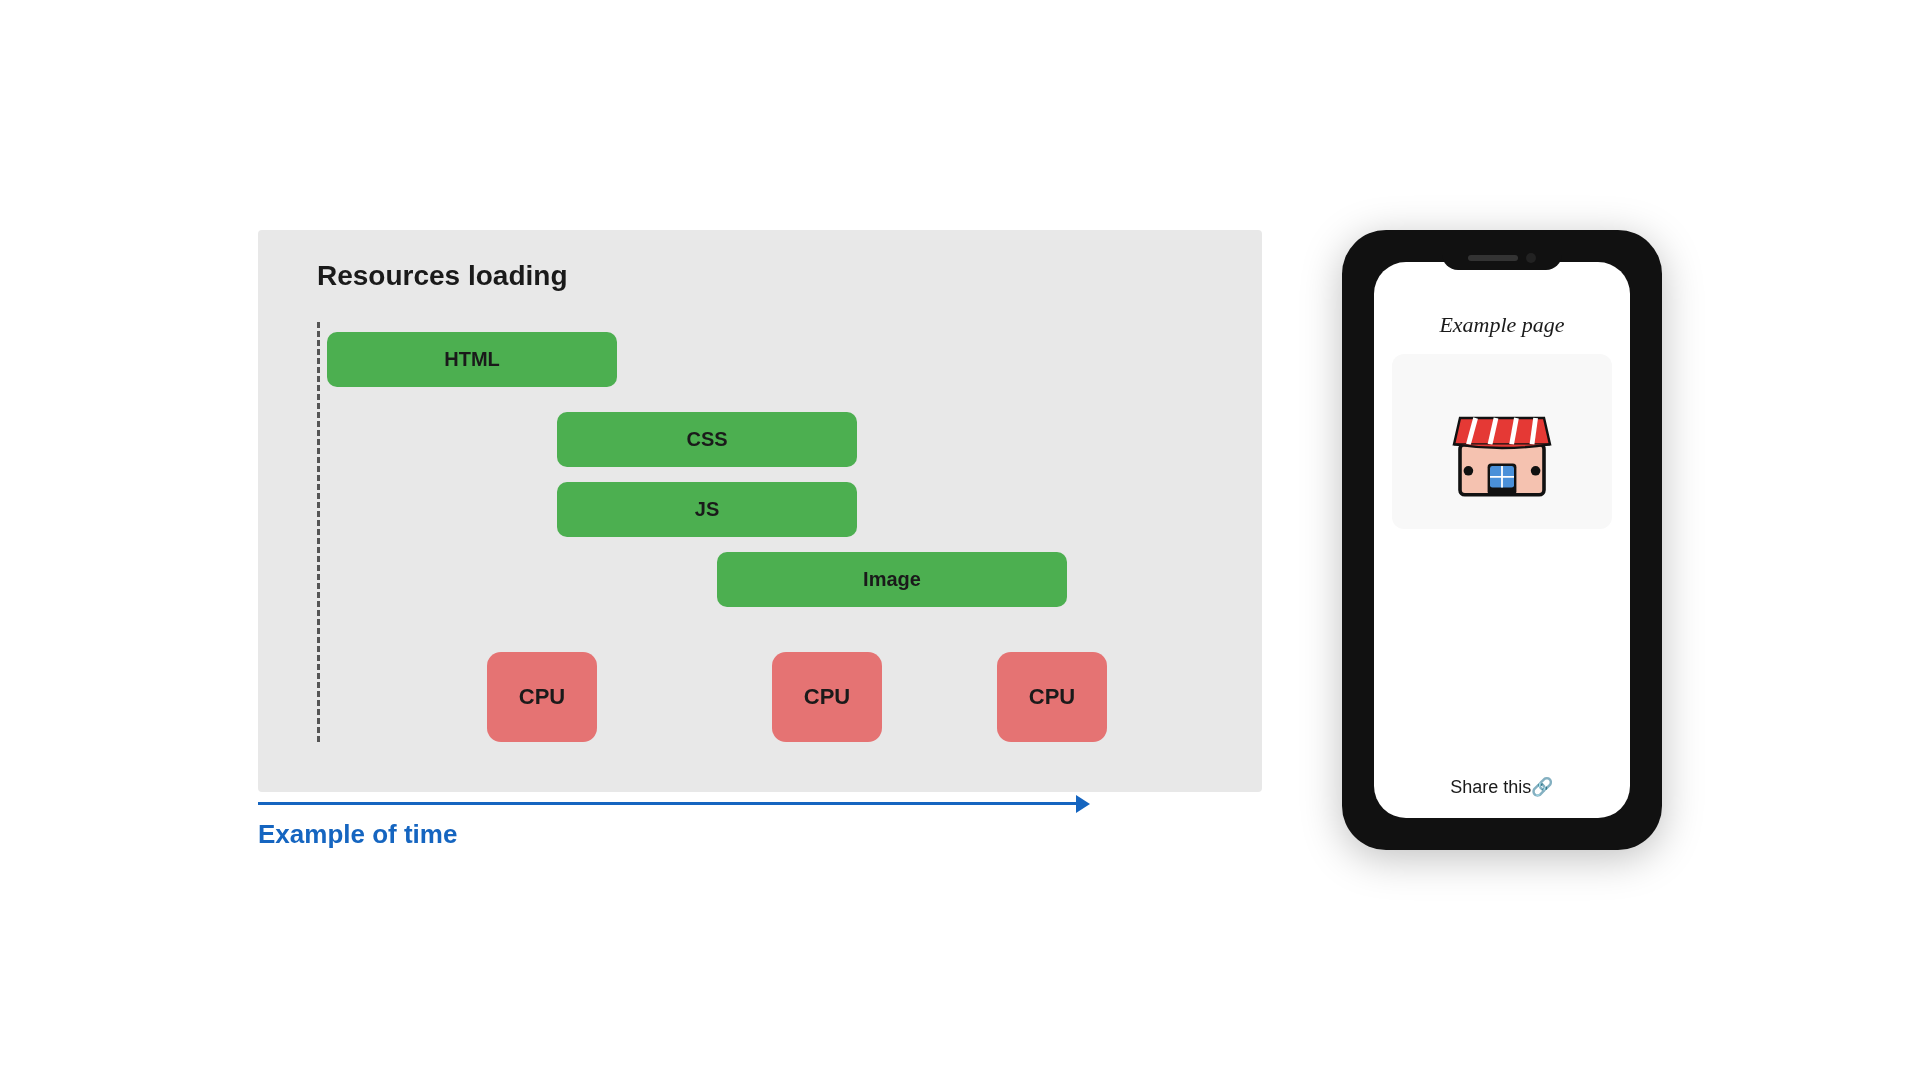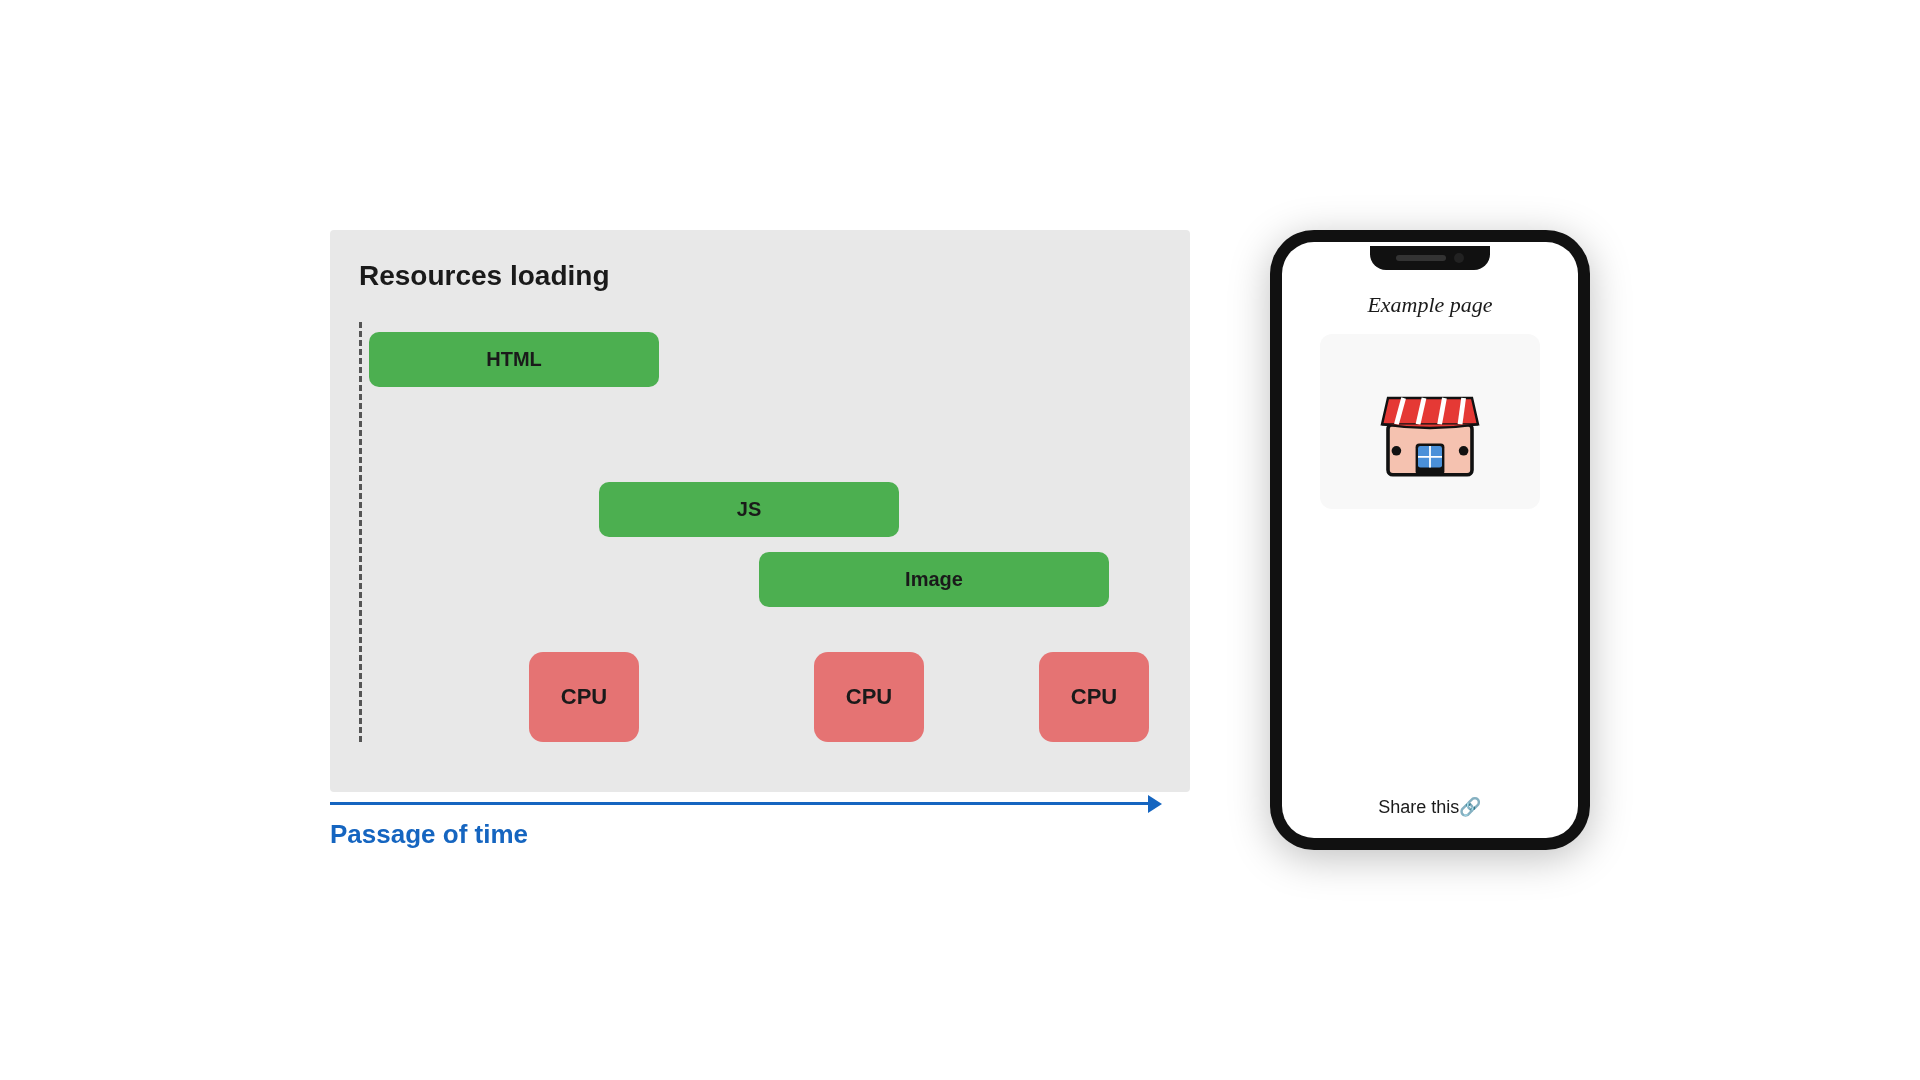--- a/index.html
+++ b/index.html
@@ -24,23 +24,23 @@
     
     .diagram-section {
       display: flex;
       flex-direction: column;
       align-items: flex-start;
       position: relative;
     }
     .diagram-box {
       background: #e8e8e8;
       border-radius: 4px;
-      padding: 30px 40px 50px 29px;
-      position: relative;
-      width: 860px;
+      padding: 30px 40px 50px 59px;
+      position: relative;
+      width: 1004px;
       min-height: 520px;
     }
     .diagram-title {
       font-size: 28px;
       font-weight: 600;
       color: #1a1a1a;
       margin-bottom: 30px;
     }
     .resources-area {
       position: relative;
@@ -114,21 +114,21 @@
     .phone-section {
       display: flex;
       align-items: center;
       justify-content: center;
     }
     .phone-frame {
       width: 320px;
       height: 620px;
       background: #111;
       border-radius: 44px;
-      padding: 12px;
+      padding: 32px;
       position: relative;
       box-shadow: 0 8px 40px rgba(0,0,0,0.25);
     }
     .phone-notch {
       width: 120px;
       height: 24px;
       background: #111;
       border-radius: 0 0 16px 16px;
       position: absolute;
       top: 16px;
@@ -214,35 +214,36 @@
 <div class="main-container">
 
   <div class="diagram-section">
     <div class="diagram-box">
       <div class="diagram-title">Resources loading</div>
       <div class="resources-area">
         <div class="time-axis-left"></div>
 
         <div class="resource-bar green-bar" style="top:10px; left:10px; width:290px; height:55px;">HTML</div>
 
+        <div class="resource-bar green-bar" style="top:90px; left:240px; width:300px; height:55px;">CSS</div>
 
         <div class="resource-bar green-bar" style="top:160px; left:240px; width:300px; height:55px;">JS</div>
 
         <div class="resource-bar green-bar" style="top:230px; left:400px; width:350px; height:55px;">Image</div>
 
         <div class="cpu-box" style="top:330px; left:170px; width:110px; height:90px;">CPU</div>
         <div class="cpu-box" style="top:330px; left:455px; width:110px; height:90px;">CPU</div>
         <div class="cpu-box" style="top:330px; left:680px; width:110px; height:90px;">CPU</div>
       </div>
     </div>
 
     <div class="time-arrow-container">
       <div class="time-arrow-line"></div>
     </div>
-    <div class="time-label">Passage of time</div>
+    <div class="time-label">Example of time</div>
   </div>
 
   <div class="phone-section">
     <div class="phone-frame">
       <div class="phone-notch">
         <div class="notch-speaker"></div>
         <div class="notch-camera"></div>
       </div>
       <div class="phone-screen">
         <div class="phone-page-title">Example page</div>

